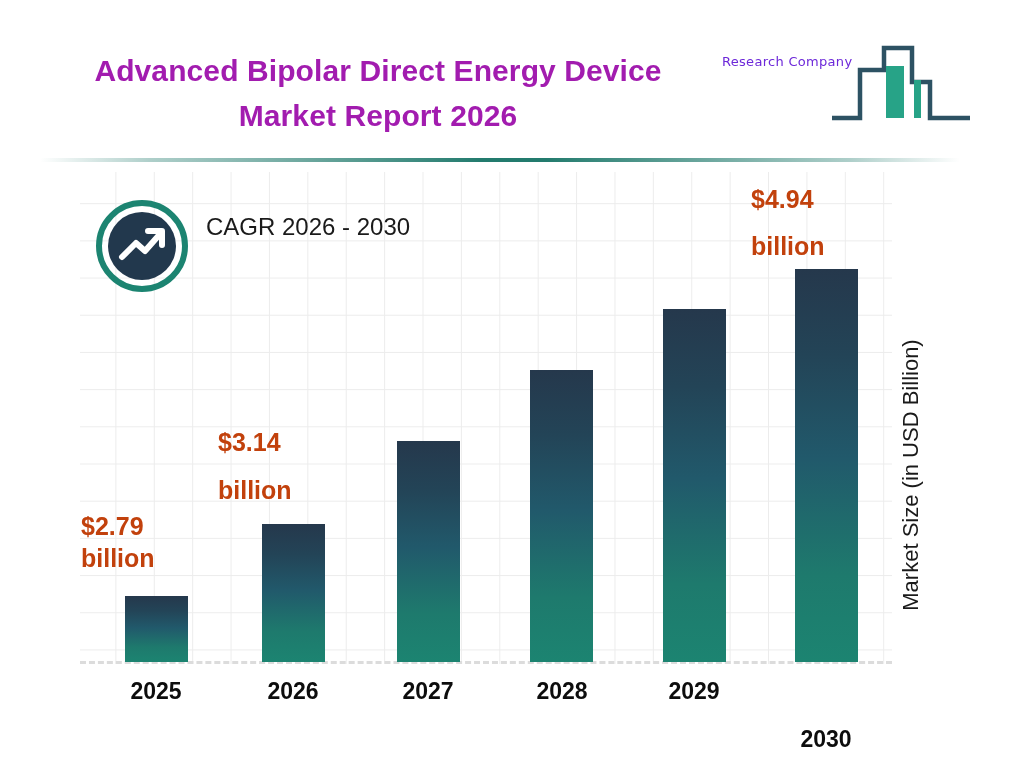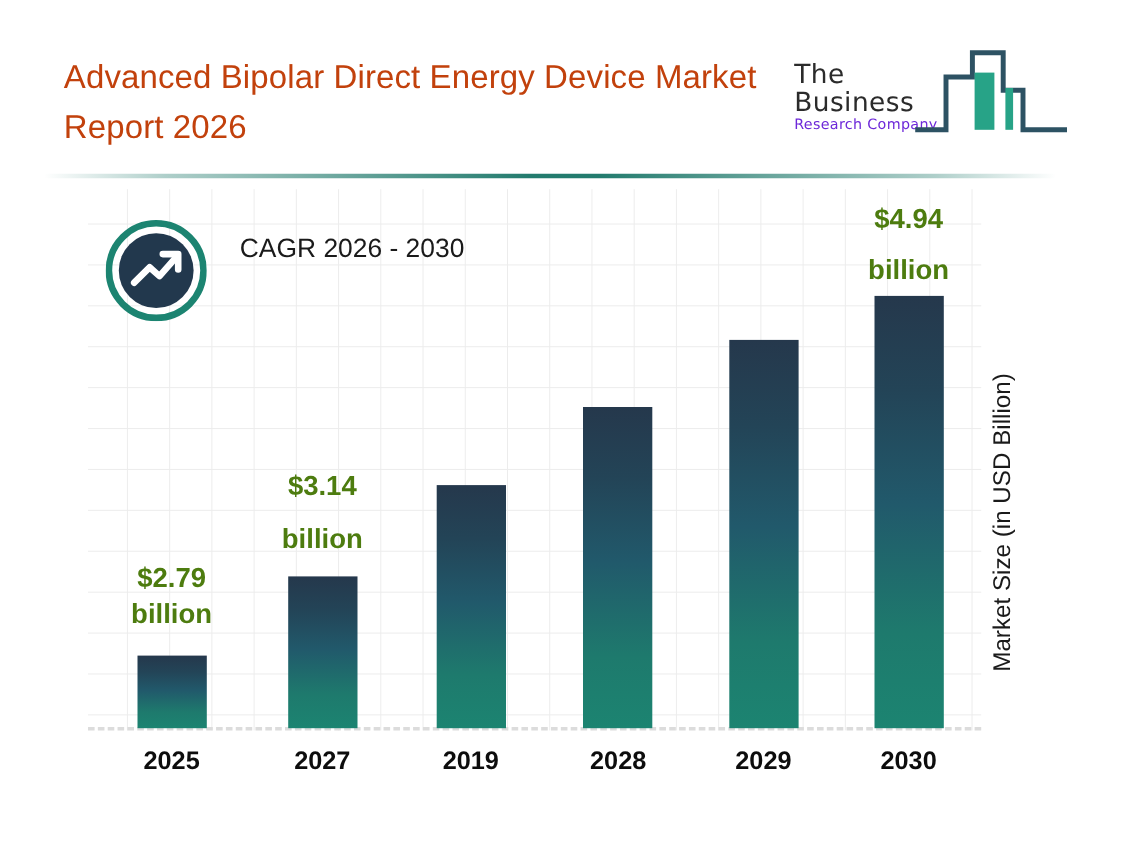--- a/index.html
+++ b/index.html
@@ -10,22 +10,23 @@
     font-family:"Liberation Sans","DejaVu Sans",sans-serif;
     overflow:hidden;
     position:relative;
   }
   #root{position:relative;width:1024px;height:768px;}
 
   
   .header{position:absolute;left:0;top:0;width:1024px;height:160px;}
   .title{
     position:absolute;left:58px;top:48px;width:640px;
-    font-size:30px;line-height:45px;color:#c2410c;font-weight:400;
+    font-size:30px;line-height:45px;color:#a21caf;font-weight:700;
     letter-spacing:0.1px;
+    text-align:center;
   }
   .logo{position:absolute;left:722px;top:38px;width:250px;height:88px;}
   .logo-text{position:absolute;left:0px;top:16px;width:160px;text-align:left;}
   .logo-line1{font-size:24px;color:#2b2b2b;letter-spacing:.4px;line-height:26px;font-family:"DejaVu Sans",sans-serif;}
   .logo-line2{font-size:13px;color:#6d28d9;letter-spacing:.3px;line-height:16px;font-family:"DejaVu Sans",sans-serif;}
   .logo-mark{position:absolute;left:108px;top:0px;width:142px;height:88px;}
 
   .divider{
     position:absolute;left:40px;top:158px;width:920px;height:4px;
     background:linear-gradient(to right,
@@ -49,56 +50,55 @@
   }
   .baseline{position:absolute;left:80px;top:661px;width:812px;height:0;
     border-top:3px dashed #dcdcdc;}
 
   .bars{position:absolute;left:0;top:0;width:1024px;height:768px;}
   .bar{
     position:absolute;width:63px;
     background:linear-gradient(to bottom,#25384c 0%,#234457 22%,#21596b 48%,#1e7a6d 78%,#1c8471 100%);
   }
   .bar-label{
-    position:absolute;width:150px;text-align:center;
-    font-size:25px;font-weight:bold;color:#4d7c0f;line-height:30px;
+    position:absolute;width:150px;text-align:left;
+    font-size:25px;font-weight:bold;color:#c2410c;line-height:30px;
   }
 
   .ylabel{
     position:absolute;left:898px;top:280px;
     width:390px;height:34px;
     transform:rotate(-90deg);transform-origin:0 0;
     font-size:22px;color:#1a1a1a;
     white-space:nowrap;
   }
   .ylabel-inner{display:block;transform:translate(-390px,0);text-align:center;width:390px;}
 
   .xlabels{position:absolute;left:0;top:678px;width:1024px;height:34px;padding-left:44px;}
   .xlabel{position:absolute;width:120px;text-align:center;
     font-size:23px;font-weight:bold;color:#0d0d0d;}
 
   
   .cagr{position:absolute;left:96px;top:200px;width:400px;height:110px;}
   .cagr-circle{position:absolute;left:0;top:0;width:92px;height:92px;}
   .cagr-text{position:absolute;left:110px;top:10px;}
-  .cagr-period{font-size:24px;color:#1a1a1a;line-height:34px;white-space:nowrap;margin-left:12px;}
+  .cagr-period{font-size:24px;color:#1a1a1a;line-height:34px;white-space:nowrap;}
   .cagr-value{font-size:30px;font-weight:bold;color:#0d0d0d;line-height:40px;}
 </style>
 </head>
 <body>
 
 <div id="root">
 
   <div class="header">
 
     <div class="title">Advanced Bipolar Direct Energy Device Market Report 2026</div>
 
     <div class="logo">
       <div class="logo-text">
-        <div class="logo-line1">The Business</div>
         <div class="logo-line2">Research Company</div>
       </div>
       <div class="logo-mark">
         <svg width="142" height="88" viewBox="0 0 142 88" xmlns="http://www.w3.org/2000/svg">
           <polyline points="2,80 30,80 30,32 54,32 54,10 82,10 82,44 100,44 100,80 140,80" fill="none" stroke="#2d5263" stroke-width="4.5" stroke-linejoin="miter"></polyline>
           <rect x="56" y="28" width="18" height="52" fill="#27a387"></rect>
           <rect x="84" y="42" width="7" height="38" fill="#27a387"></rect>
         </svg>
       </div>
     </div>
@@ -130,25 +130,25 @@
     <div class="bar-label" style="left:751px;top:184px;">$4.94</div>
     <div class="bar-label" style="left:751px;top:231px;">billion</div>
   </div>
 
   <div class="ylabel">
     <span class="ylabel-inner">Market Size (in USD Billion)</span>
   </div>
 
   <div class="xlabels">
     <div class="xlabel" style="left:96px;">2025</div>
-    <div class="xlabel" style="left:233px;">2027</div>
-    <div class="xlabel" style="left:368px;">2019</div>
+    <div class="xlabel" style="left:233px;">2026</div>
+    <div class="xlabel" style="left:368px;">2027</div>
     <div class="xlabel" style="left:502px;">2028</div>
     <div class="xlabel" style="left:634px;">2029</div>
-    <div class="xlabel" style="left:766px;">2030</div>
+    <div class="xlabel" style="left:766px;margin-top:48px;">2030</div>
   </div>
 
   <div class="cagr">
     <div class="cagr-circle">
       <svg width="92" height="92" viewBox="0 0 92 92" xmlns="http://www.w3.org/2000/svg">
         <circle cx="46" cy="46" r="43" fill="none" stroke="#1c8471" stroke-width="6"></circle>
         <circle cx="46" cy="46" r="34" fill="#22384d"></circle>
         <path d="M26 57 L40 43 L49 51 L64 34" fill="none" stroke="#ffffff" stroke-width="6" stroke-linecap="round" stroke-linejoin="round"></path>
         <path d="M52 31 L66 31 L66 45" fill="none" stroke="#ffffff" stroke-width="6" stroke-linecap="round" stroke-linejoin="round"></path>
       </svg>

